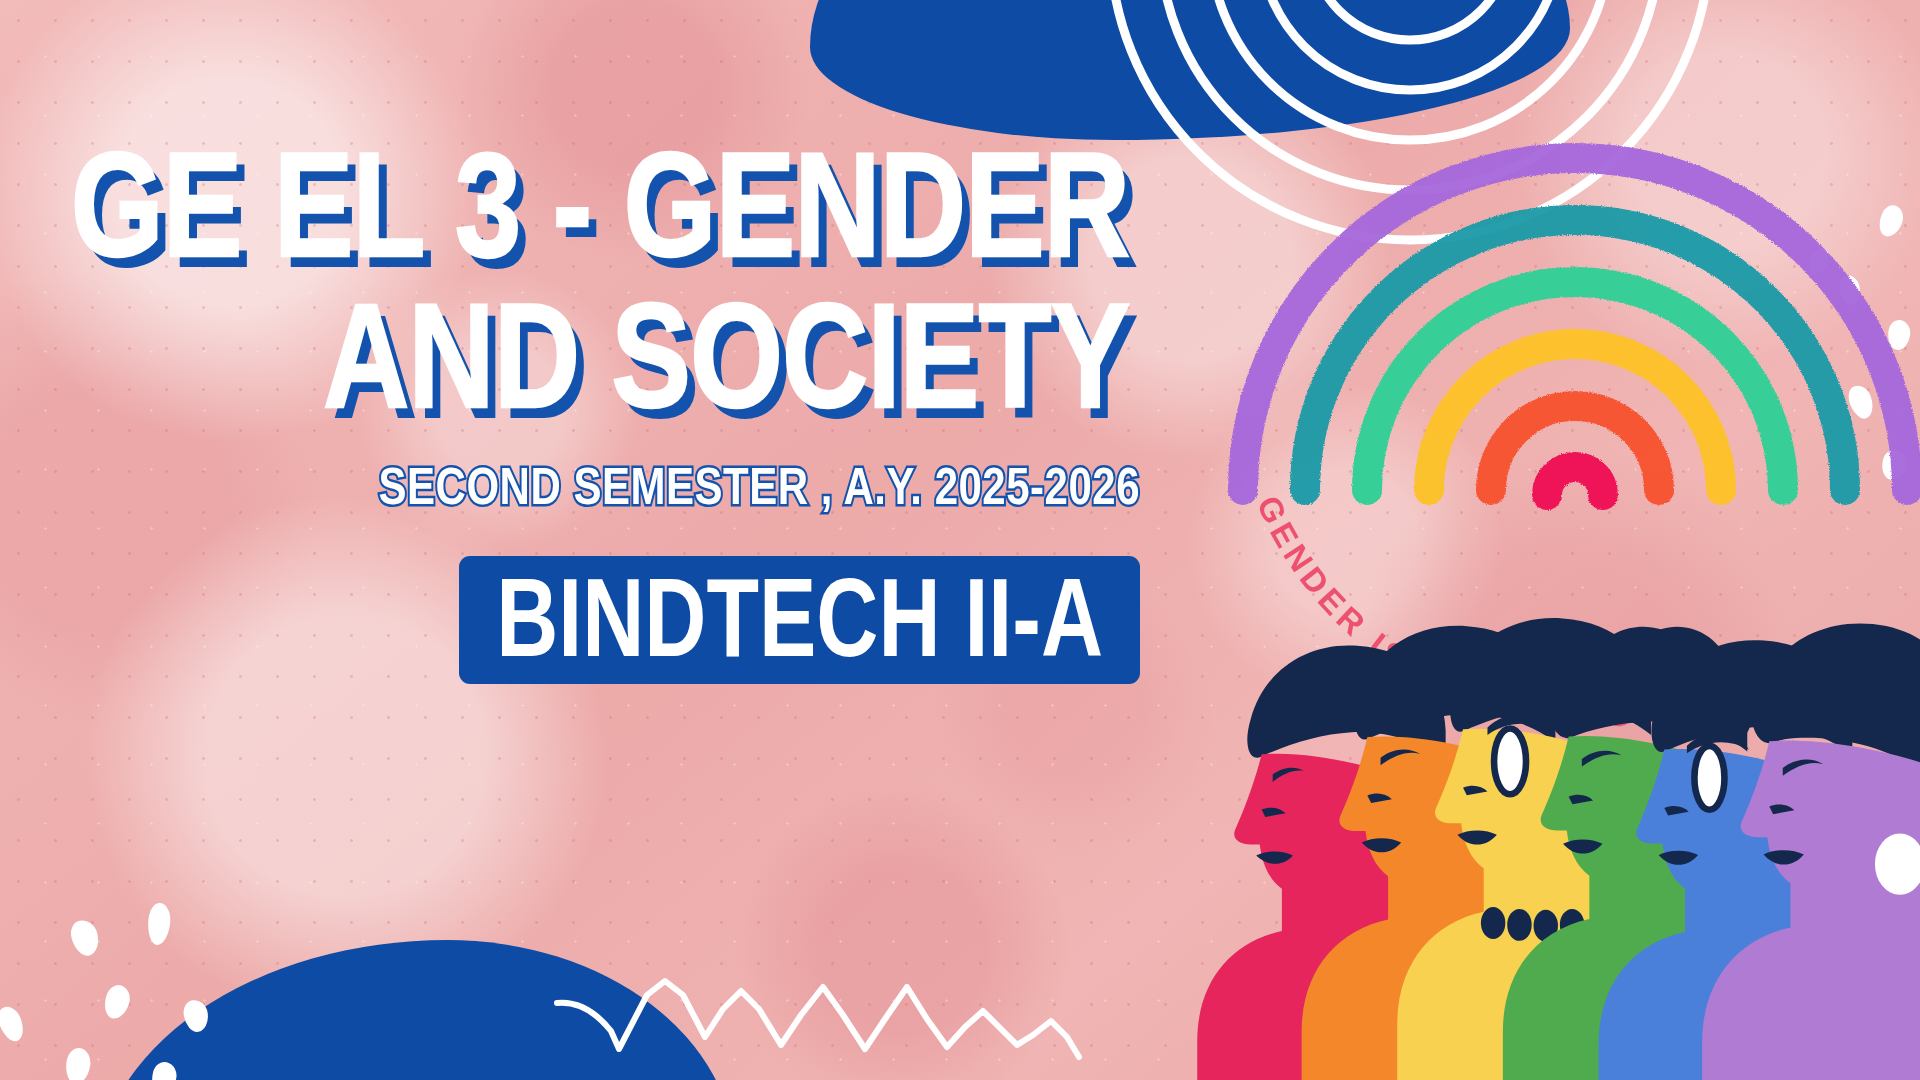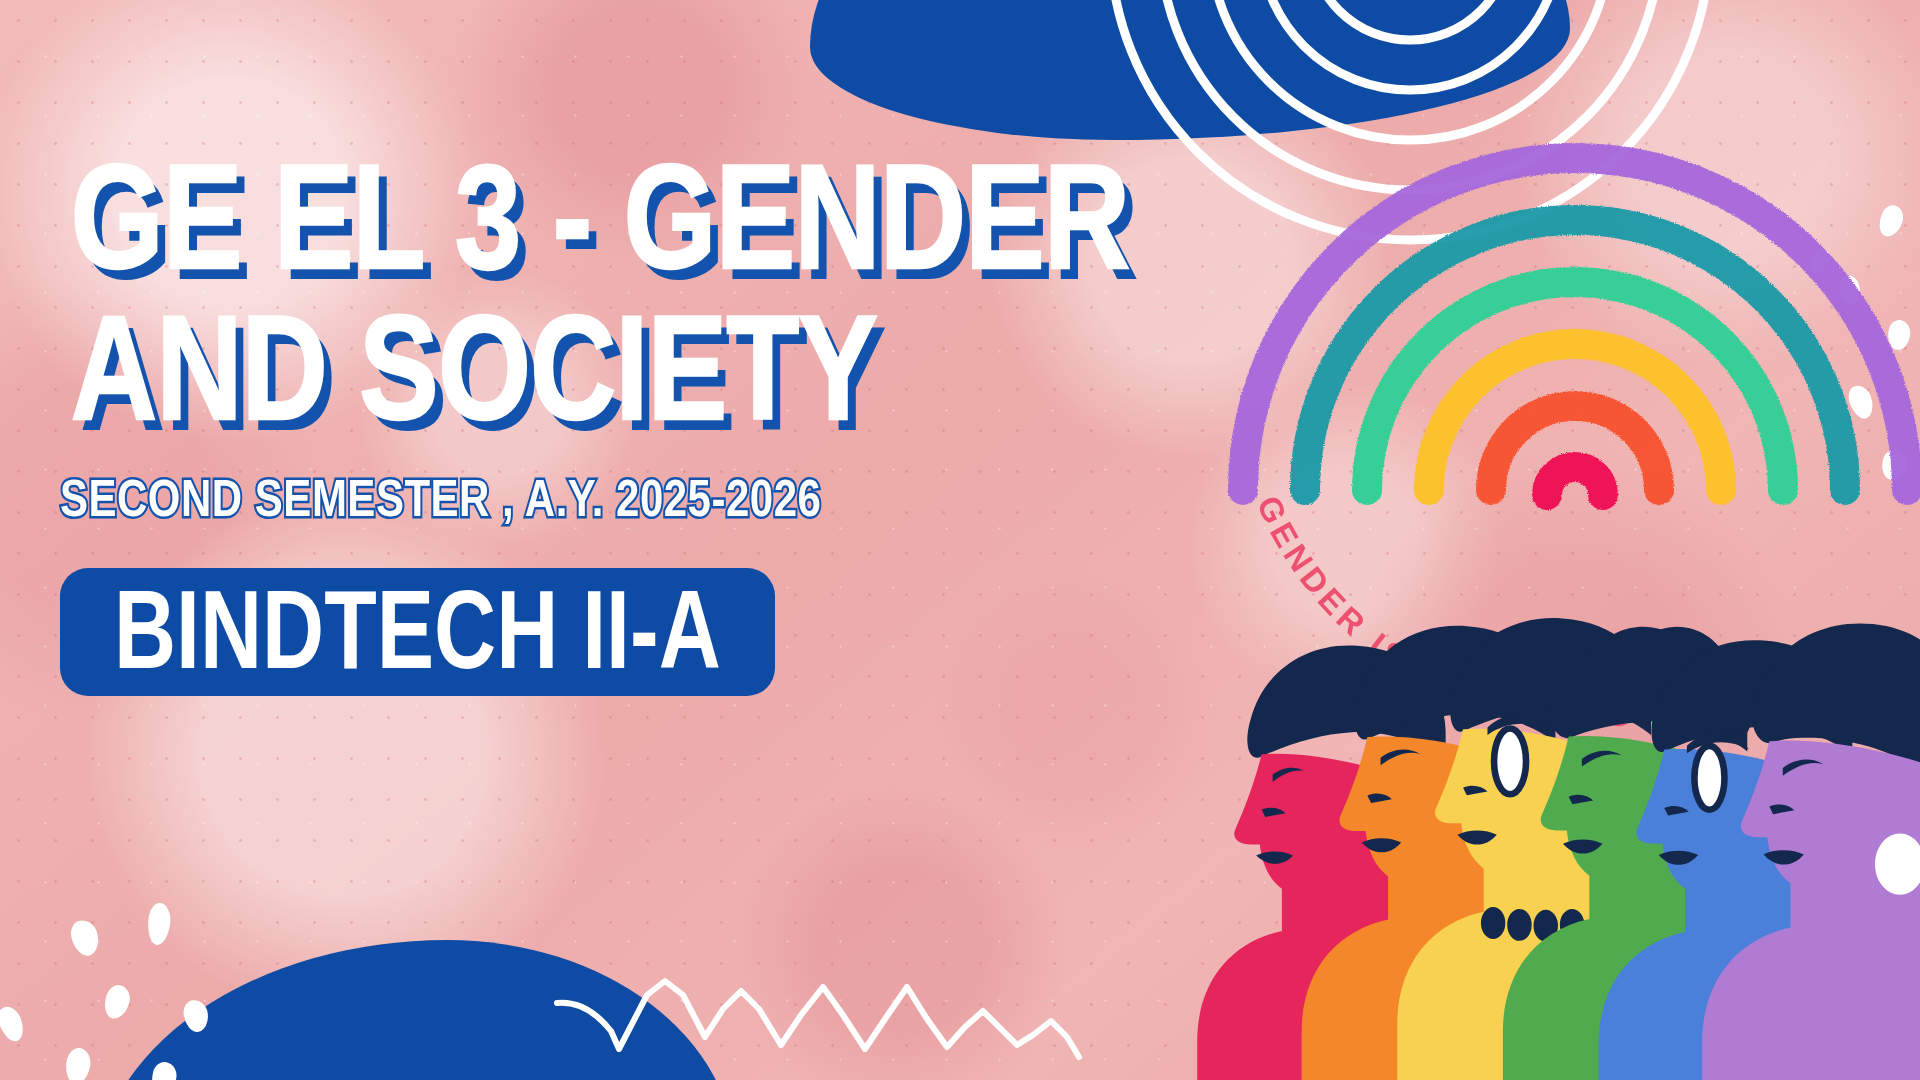--- a/index.html
+++ b/index.html
@@ -70,22 +70,22 @@
   #zigzag{ left:555px; top:975px; }
   #check-mark{ left:1590px; top:995px; }
 
   .dash{
     position:absolute; background:#fff;
     border-radius:45% 55% 50% 50% / 40% 45% 55% 60%;
   }
 
   
   #headline{
-    position:absolute; left:60px; top:146px; width:1080px;
-    text-align:left;
+    position:absolute; left:60px; top:134px; width:1080px;
+    text-align:right;
   }
   .title-line{
     font-family:"Liberation Sans", sans-serif;
     font-weight:700;
     font-size:126px;
     line-height:.96;
     letter-spacing:-1px;
     color:#ffffff;
     text-shadow:9px 9px 0 #1352ad;
     -webkit-text-stroke:2px #ffffff;
@@ -106,22 +106,22 @@
     paint-order:stroke fill;
     transform:scaleY(1.25);
     transform-origin:center top;
     white-space:nowrap;
   }
 
   #class-badge{
     display:inline-block;
     margin-top:52px;
     background:#0d4ba4;
-    border-radius:28px;
-    padding:18px 54px 24px;
+    border-radius:11px;
+    padding:18px 37px 24px;
   }
   #class-badge-label{
     display:block;
     font-weight:700;
     font-size:86px;
     line-height:1;
     color:#ffffff;
     letter-spacing:0px;
     transform:scaleY(1.3);
     transform-origin:center center;

